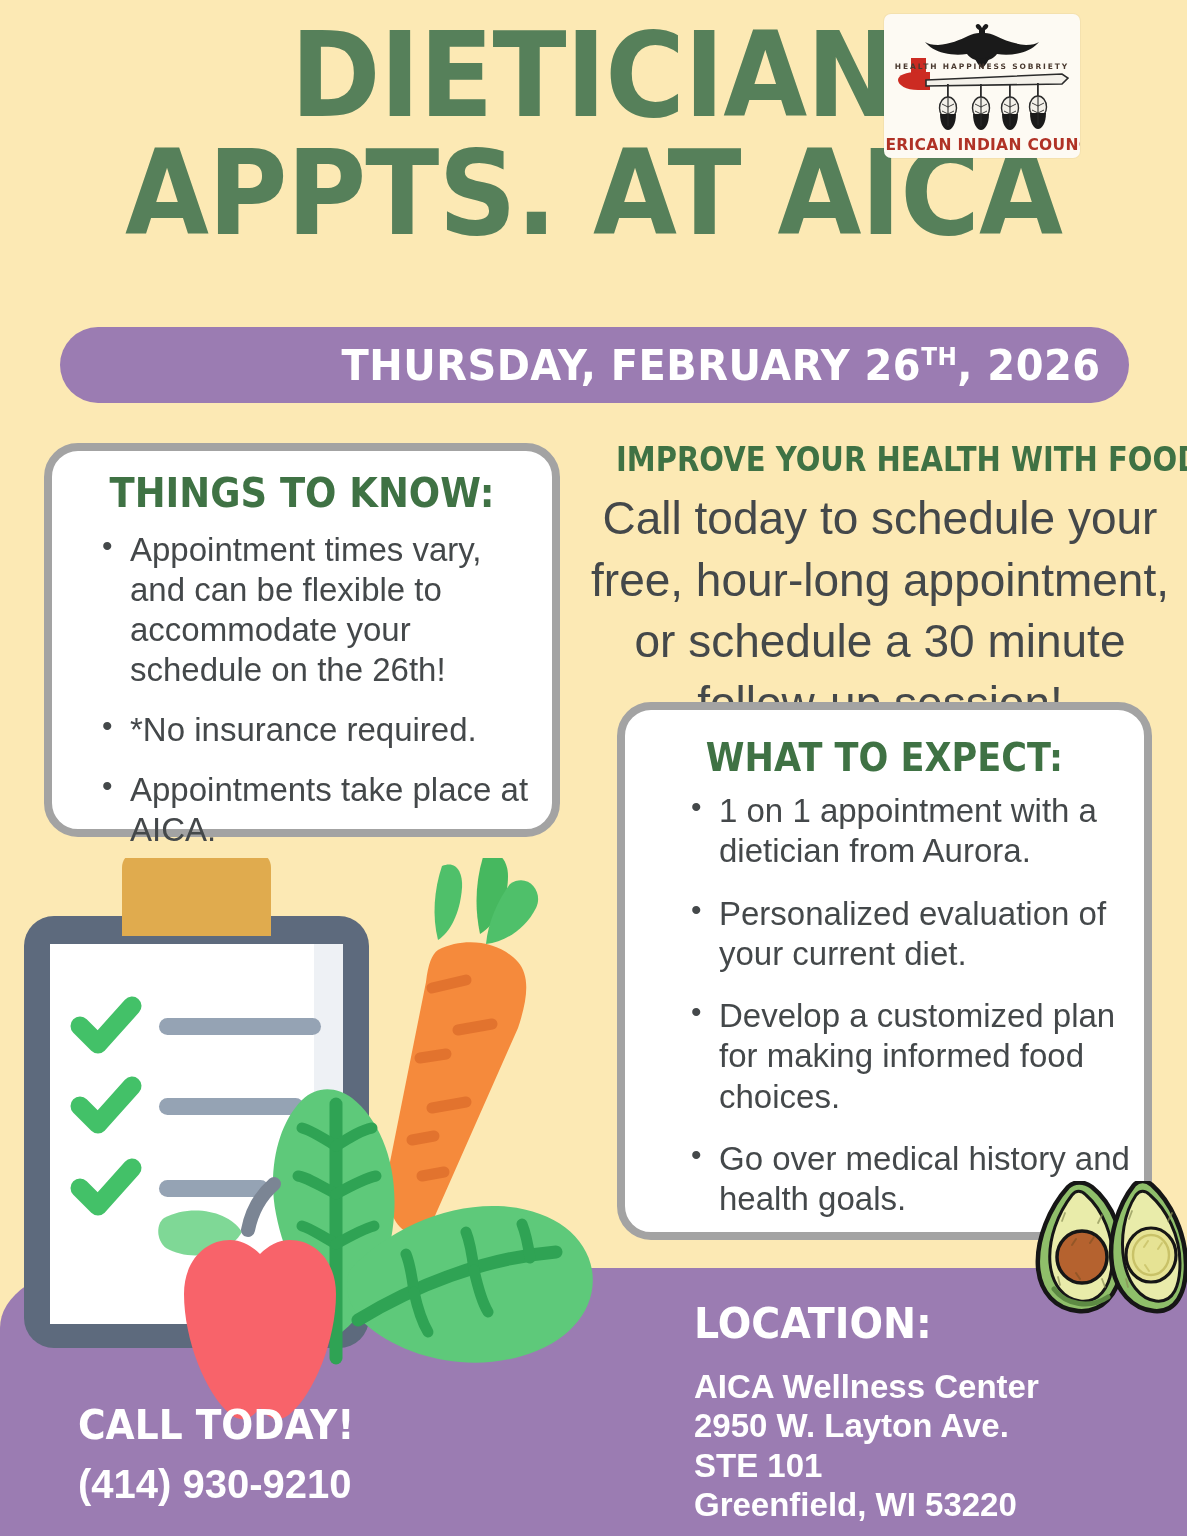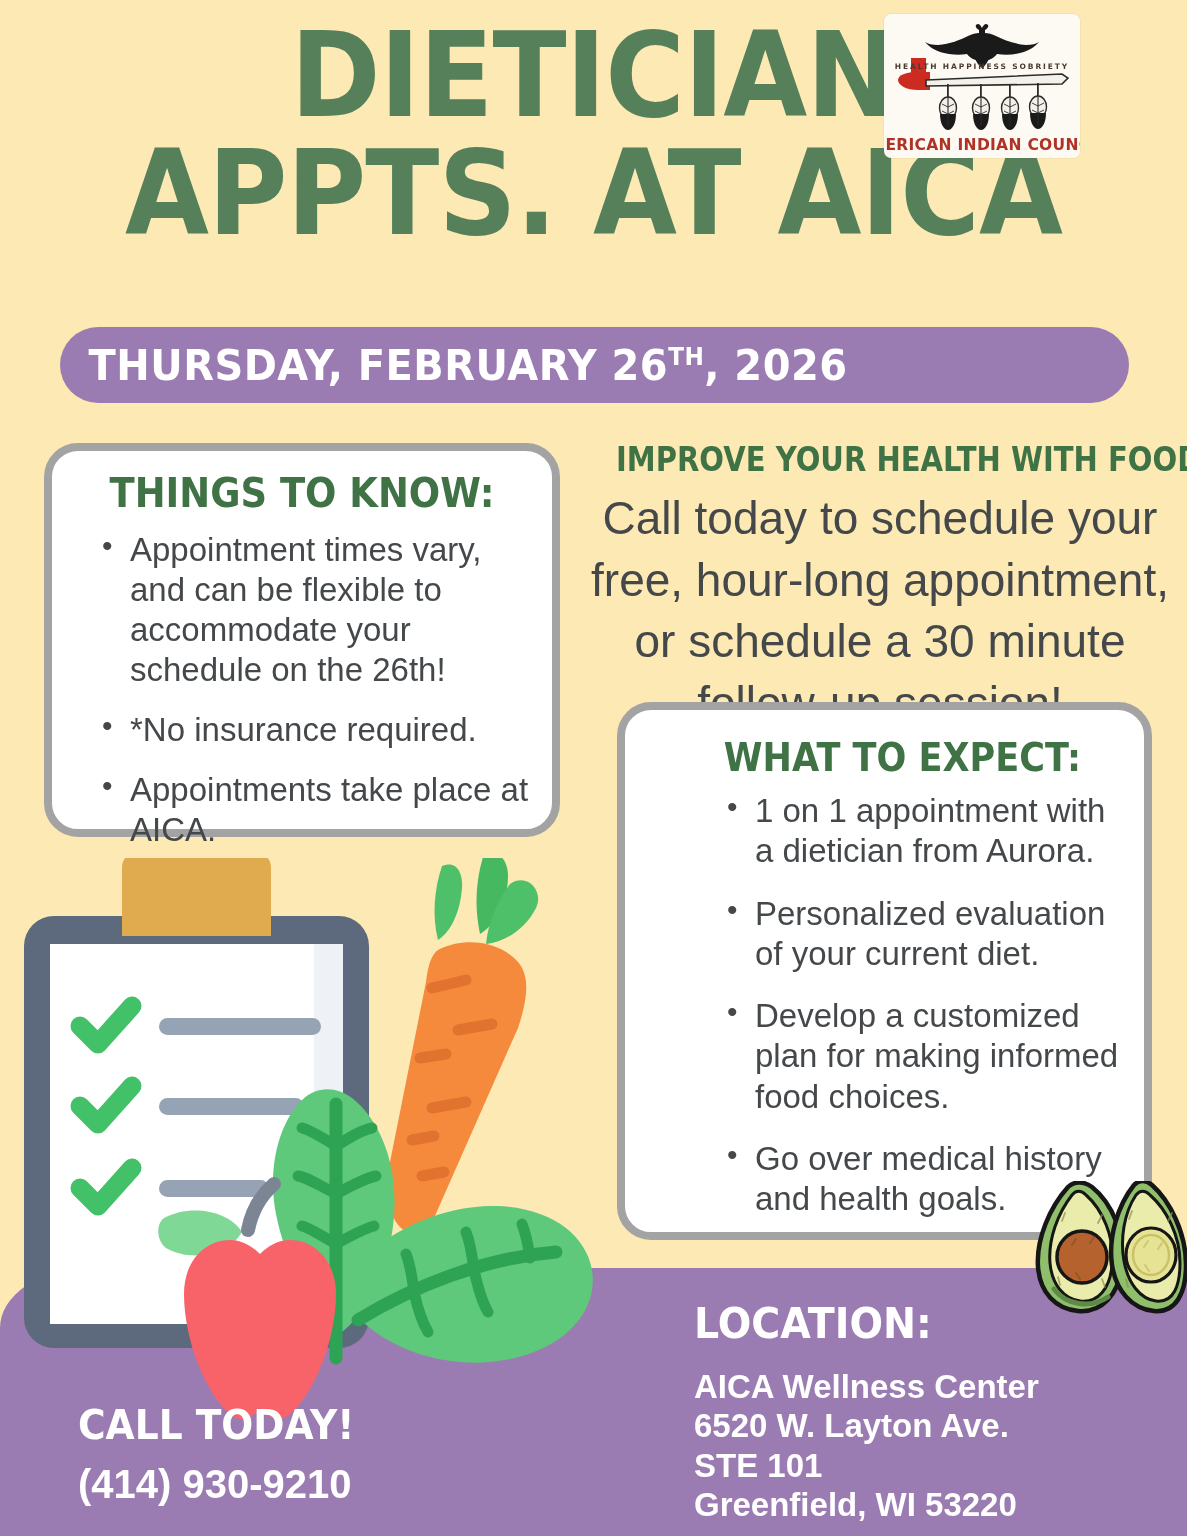--- a/index.html
+++ b/index.html
@@ -81,21 +81,21 @@
   .date-banner {
     position: absolute;
     left: 60px;
     top: 327px;
     width: 1069px;
     height: 76px;
     background: #9b7cb2;
     border-radius: 38px;
     display: flex;
     align-items: center;
-    justify-content: flex-start;
+    justify-content: flex-end;
     z-index: 5;
   }
   .date-text {
     color: #ffffff;
     font-family: "DejaVu Sans", sans-serif;
     font-weight: bold;
     font-size: 43px;
     letter-spacing: 0.5px;
     transform: scaleX(0.93);
     white-space: nowrap;
@@ -120,21 +120,20 @@
     left: 44px;
     top: 443px;
     width: 516px;
     height: 394px;
   }
   .card-wte {
     left: 617px;
     top: 702px;
     width: 535px;
     height: 538px;
-    padding-left: 36px;
   }
 
   .card-heading {
     color: #3f7244;
     font-family: "DejaVu Sans", sans-serif;
     font-weight: bold;
     text-align: center;
     transform: scaleX(0.9);
     white-space: nowrap;
     line-height: 1;
@@ -507,18 +506,18 @@
   </div>
 
   <div class="call-block">
     <div class="call-head">CALL TODAY!</div>
     <div class="call-phone">(414) 930-9210</div>
   </div>
 
   <div class="loc-block">
     <div class="loc-head">LOCATION:</div>
     <div class="loc-line">AICA Wellness Center</div>
-    <div class="loc-line">6520 W. Layton Ave.</div>
+    <div class="loc-line">2950 W. Layton Ave.</div>
     <div class="loc-line">STE 101</div>
     <div class="loc-line">Greenfield, WI 53220</div>
   </div>
 
 </div>
 
 </body></html>

